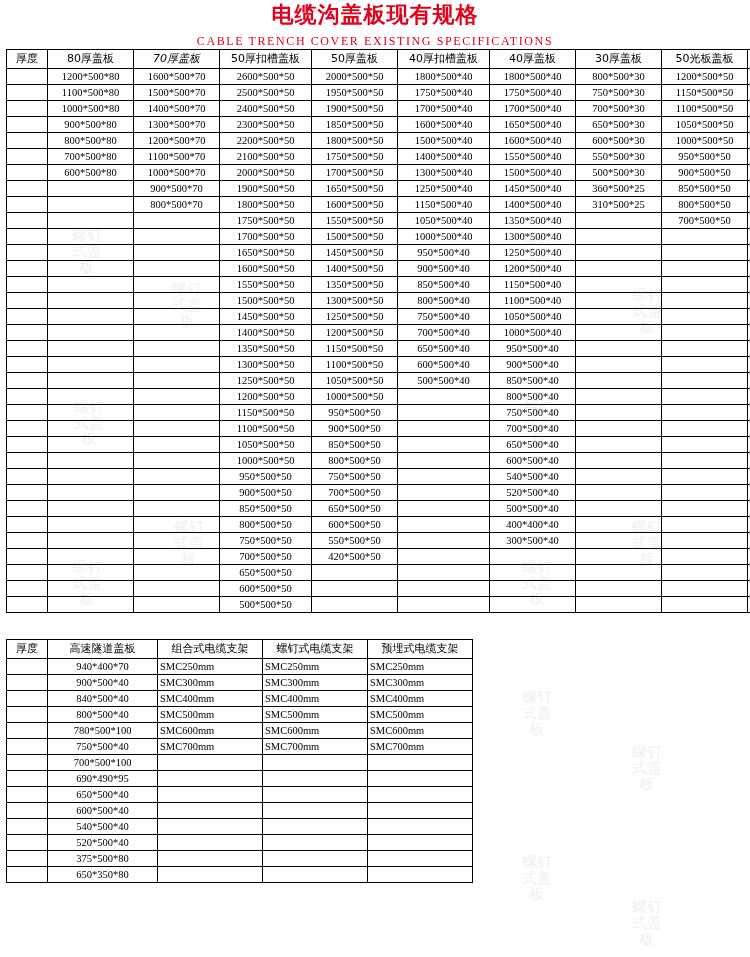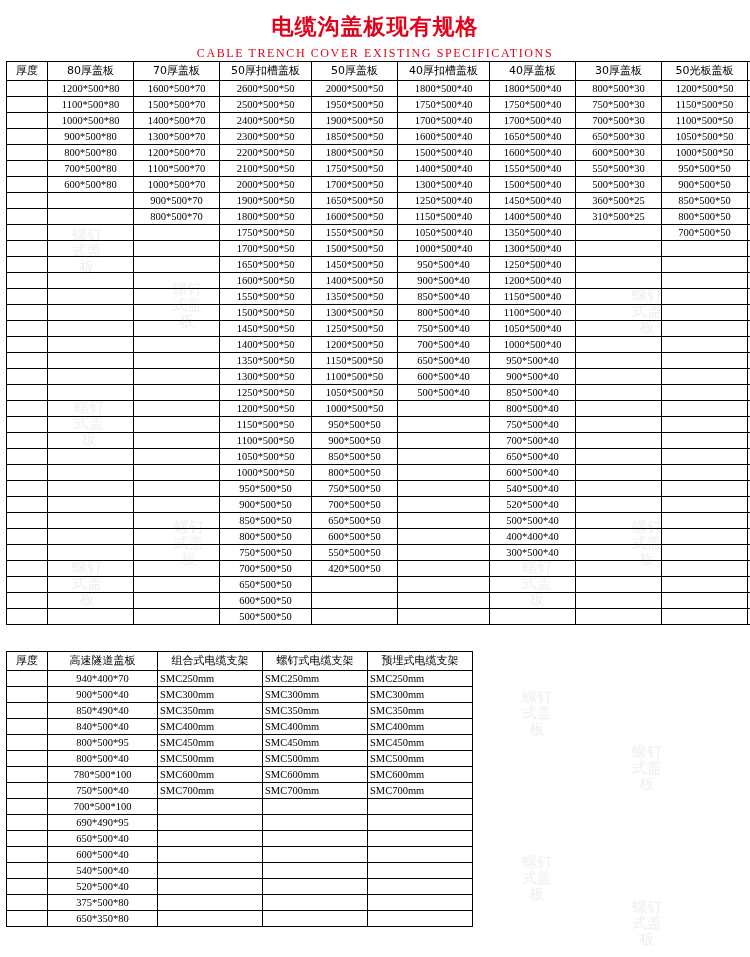--- a/index.html
+++ b/index.html
@@ -18,21 +18,20 @@
   .page {
     width: 750px;
     height: 957px;
     position: relative;
     box-sizing: border-box;
   }
 
   
   .title-block {
     text-align: center;
-    padding-top: 12px;
   }
   .title-cn {
     color: #e2001a;
     font-size: 22px;
     font-weight: bold;
     letter-spacing: 1px;
     font-family: "DejaVu Sans", sans-serif;
   }
   .title-en {
     color: #e2001a;
@@ -144,21 +143,21 @@
     <div class="title-cn">电缆沟盖板现有规格</div>
     <div class="title-en">CABLE TRENCH COVER EXISTING SPECIFICATIONS</div>
   </div>
 
   <div class="tbl-wrap">
     <table class="spec top-table" id="main-table">
       <thead>
         <tr>
             <th style="width: 36px;">厚度</th>
             <th style="width: 81px;">80厚盖板</th>
-            <th style="width: 81px;">70厚盖板</th>
+            <th style="width: 81px; font-style: italic;">70厚盖板</th>
             <th style="width: 87px;">50厚扣槽盖板</th>
             <th style="width: 81px;">50厚盖板</th>
             <th style="width: 87px;">40厚扣槽盖板</th>
             <th style="width: 81px;">40厚盖板</th>
             <th style="width: 81px;">30厚盖板</th>
             <th style="width: 81px;">50光板盖板</th>
             <th style="width: 81px;">40光板盖板</th>
           </tr>
       </thead>
       <tbody>
@@ -597,41 +596,27 @@
           </tr>
           <tr>
             <td class="empty">&nbsp;</td>
             <td class="val">900*500*40</td>
             <td class="left">SMC300mm</td>
             <td class="left">SMC300mm</td>
             <td class="left">SMC300mm</td>
           </tr>
           <tr>
             <td class="empty">&nbsp;</td>
-            <td class="val">850*490*40</td>
-            <td class="left">SMC350mm</td>
-            <td class="left">SMC350mm</td>
-            <td class="left">SMC350mm</td>
-          </tr>
-          <tr>
-            <td class="empty">&nbsp;</td>
             <td class="val">840*500*40</td>
             <td class="left">SMC400mm</td>
             <td class="left">SMC400mm</td>
             <td class="left">SMC400mm</td>
           </tr>
           <tr>
             <td class="empty">&nbsp;</td>
-            <td class="val">800*500*95</td>
-            <td class="left">SMC450mm</td>
-            <td class="left">SMC450mm</td>
-            <td class="left">SMC450mm</td>
-          </tr>
-          <tr>
-            <td class="empty">&nbsp;</td>
             <td class="val">800*500*40</td>
             <td class="left">SMC500mm</td>
             <td class="left">SMC500mm</td>
             <td class="left">SMC500mm</td>
           </tr>
           <tr>
             <td class="empty">&nbsp;</td>
             <td class="val">780*500*100</td>
             <td class="left">SMC600mm</td>
             <td class="left">SMC600mm</td>

